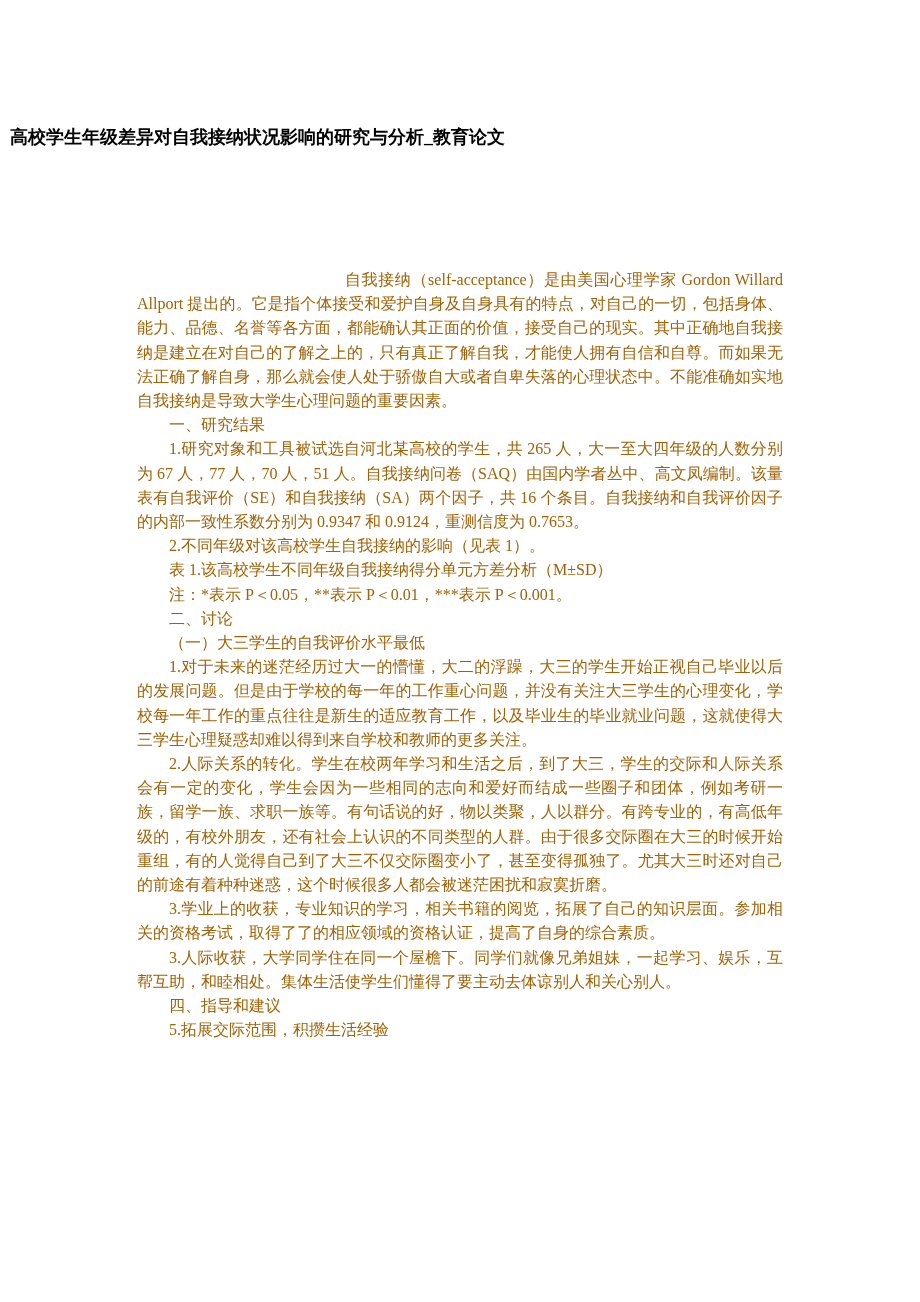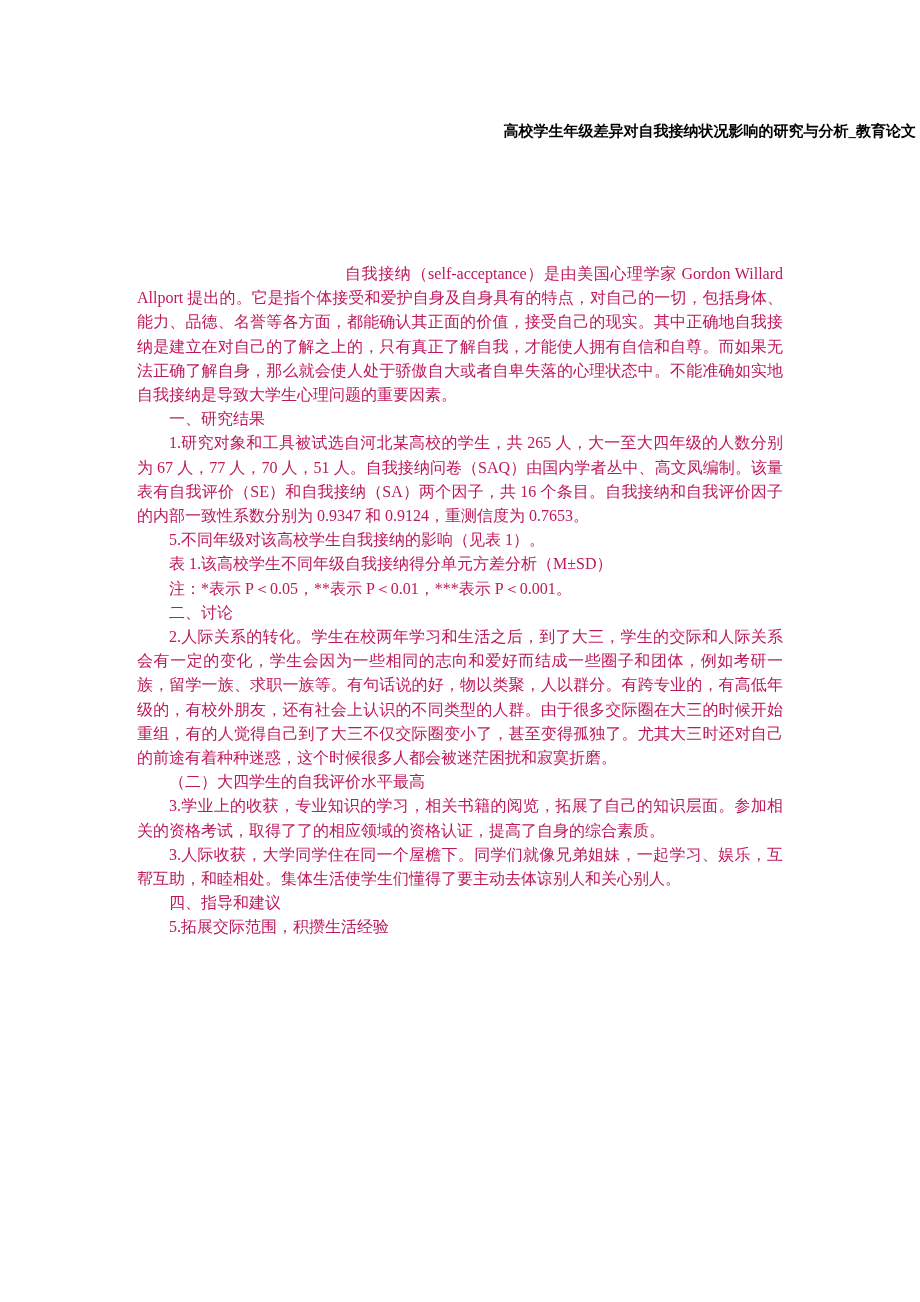--- a/index.html
+++ b/index.html
@@ -11,58 +11,59 @@
     position: relative;
     width: 920px;
     height: 1302px;
     margin: 0 auto;
     background: #ffffff;
     color: #000000;
     font-family: "Liberation Serif", "DejaVu Serif", serif;
     overflow: hidden;
   }
   .title {
-    margin: 4px;
+    margin: 10px;
     padding-top: 117px;
-    font-size: 15px;
+    font-size: 18px;
     font-weight: bold;
-    text-align: right;
+    text-align: left;
     line-height: 21px;
     color: #000000;
   }
   .content {
     margin: 120px 0 0 137px;
     width: 646px;
     font-size: 16px;
     line-height: 24.2px;
     text-align: justify;
-    color: #be185d;
+    color: #a16207;
   }
   .content p {
     margin: 0;
     padding: 0;
     text-indent: 32px;
   }
   .content p.first-para {
     text-indent: 208px;
   }
 </style>
 </head>
 <body>
 
 <div class="page">
   <h1 class="title">高校学生年级差异对自我接纳状况影响的研究与分析_教育论文</h1>
   <div class="content">
     <p class="first-para">自我接纳（self-acceptance）是由美国心理学家 Gordon Willard Allport 提出的。它是指个体接受和爱护自身及自身具有的特点，对自己的一切，包括身体、能力、品德、名誉等各方面，都能确认其正面的价值，接受自己的现实。其中正确地自我接纳是建立在对自己的了解之上的，只有真正了解自我，才能使人拥有自信和自尊。而如果无法正确了解自身，那么就会使人处于骄傲自大或者自卑失落的心理状态中。不能准确如实地自我接纳是导致大学生心理问题的重要因素。</p>
     <p>一、研究结果</p>
     <p>1.研究对象和工具被试选自河北某高校的学生，共 265 人，大一至大四年级的人数分别为 67 人，77 人，70 人，51 人。自我接纳问卷（SAQ）由国内学者丛中、高文凤编制。该量表有自我评价（SE）和自我接纳（SA）两个因子，共 16 个条目。自我接纳和自我评价因子的内部一致性系数分别为 0.9347 和 0.9124，重测信度为 0.7653。</p>
-    <p>5.不同年级对该高校学生自我接纳的影响（见表 1）。</p>
+    <p>2.不同年级对该高校学生自我接纳的影响（见表 1）。</p>
     <p>表 1.该高校学生不同年级自我接纳得分单元方差分析（M±SD）</p>
     <p>注：*表示 P＜0.05，**表示 P＜0.01，***表示 P＜0.001。</p>
     <p>二、讨论</p>
+    <p>（一）大三学生的自我评价水平最低</p>
+    <p>1.对于未来的迷茫经历过大一的懵懂，大二的浮躁，大三的学生开始正视自己毕业以后的发展问题。但是由于学校的每一年的工作重心问题，并没有关注大三学生的心理变化，学校每一年工作的重点往往是新生的适应教育工作，以及毕业生的毕业就业问题，这就使得大三学生心理疑惑却难以得到来自学校和教师的更多关注。</p>
     <p>2.人际关系的转化。学生在校两年学习和生活之后，到了大三，学生的交际和人际关系会有一定的变化，学生会因为一些相同的志向和爱好而结成一些圈子和团体，例如考研一族，留学一族、求职一族等。有句话说的好，物以类聚，人以群分。有跨专业的，有高低年级的，有校外朋友，还有社会上认识的不同类型的人群。由于很多交际圈在大三的时候开始重组，有的人觉得自己到了大三不仅交际圈变小了，甚至变得孤独了。尤其大三时还对自己的前途有着种种迷惑，这个时候很多人都会被迷茫困扰和寂寞折磨。</p>
-    <p>（二）大四学生的自我评价水平最高</p>
     <p>3.学业上的收获，专业知识的学习，相关书籍的阅览，拓展了自己的知识层面。参加相关的资格考试，取得了了的相应领域的资格认证，提高了自身的综合素质。</p>
     <p>3.人际收获，大学同学住在同一个屋檐下。同学们就像兄弟姐妹，一起学习、娱乐，互帮互助，和睦相处。集体生活使学生们懂得了要主动去体谅别人和关心别人。</p>
     <p>四、指导和建议</p>
     <p>5.拓展交际范围，积攒生活经验</p>
   </div>
 </div>
 
 </body></html>

